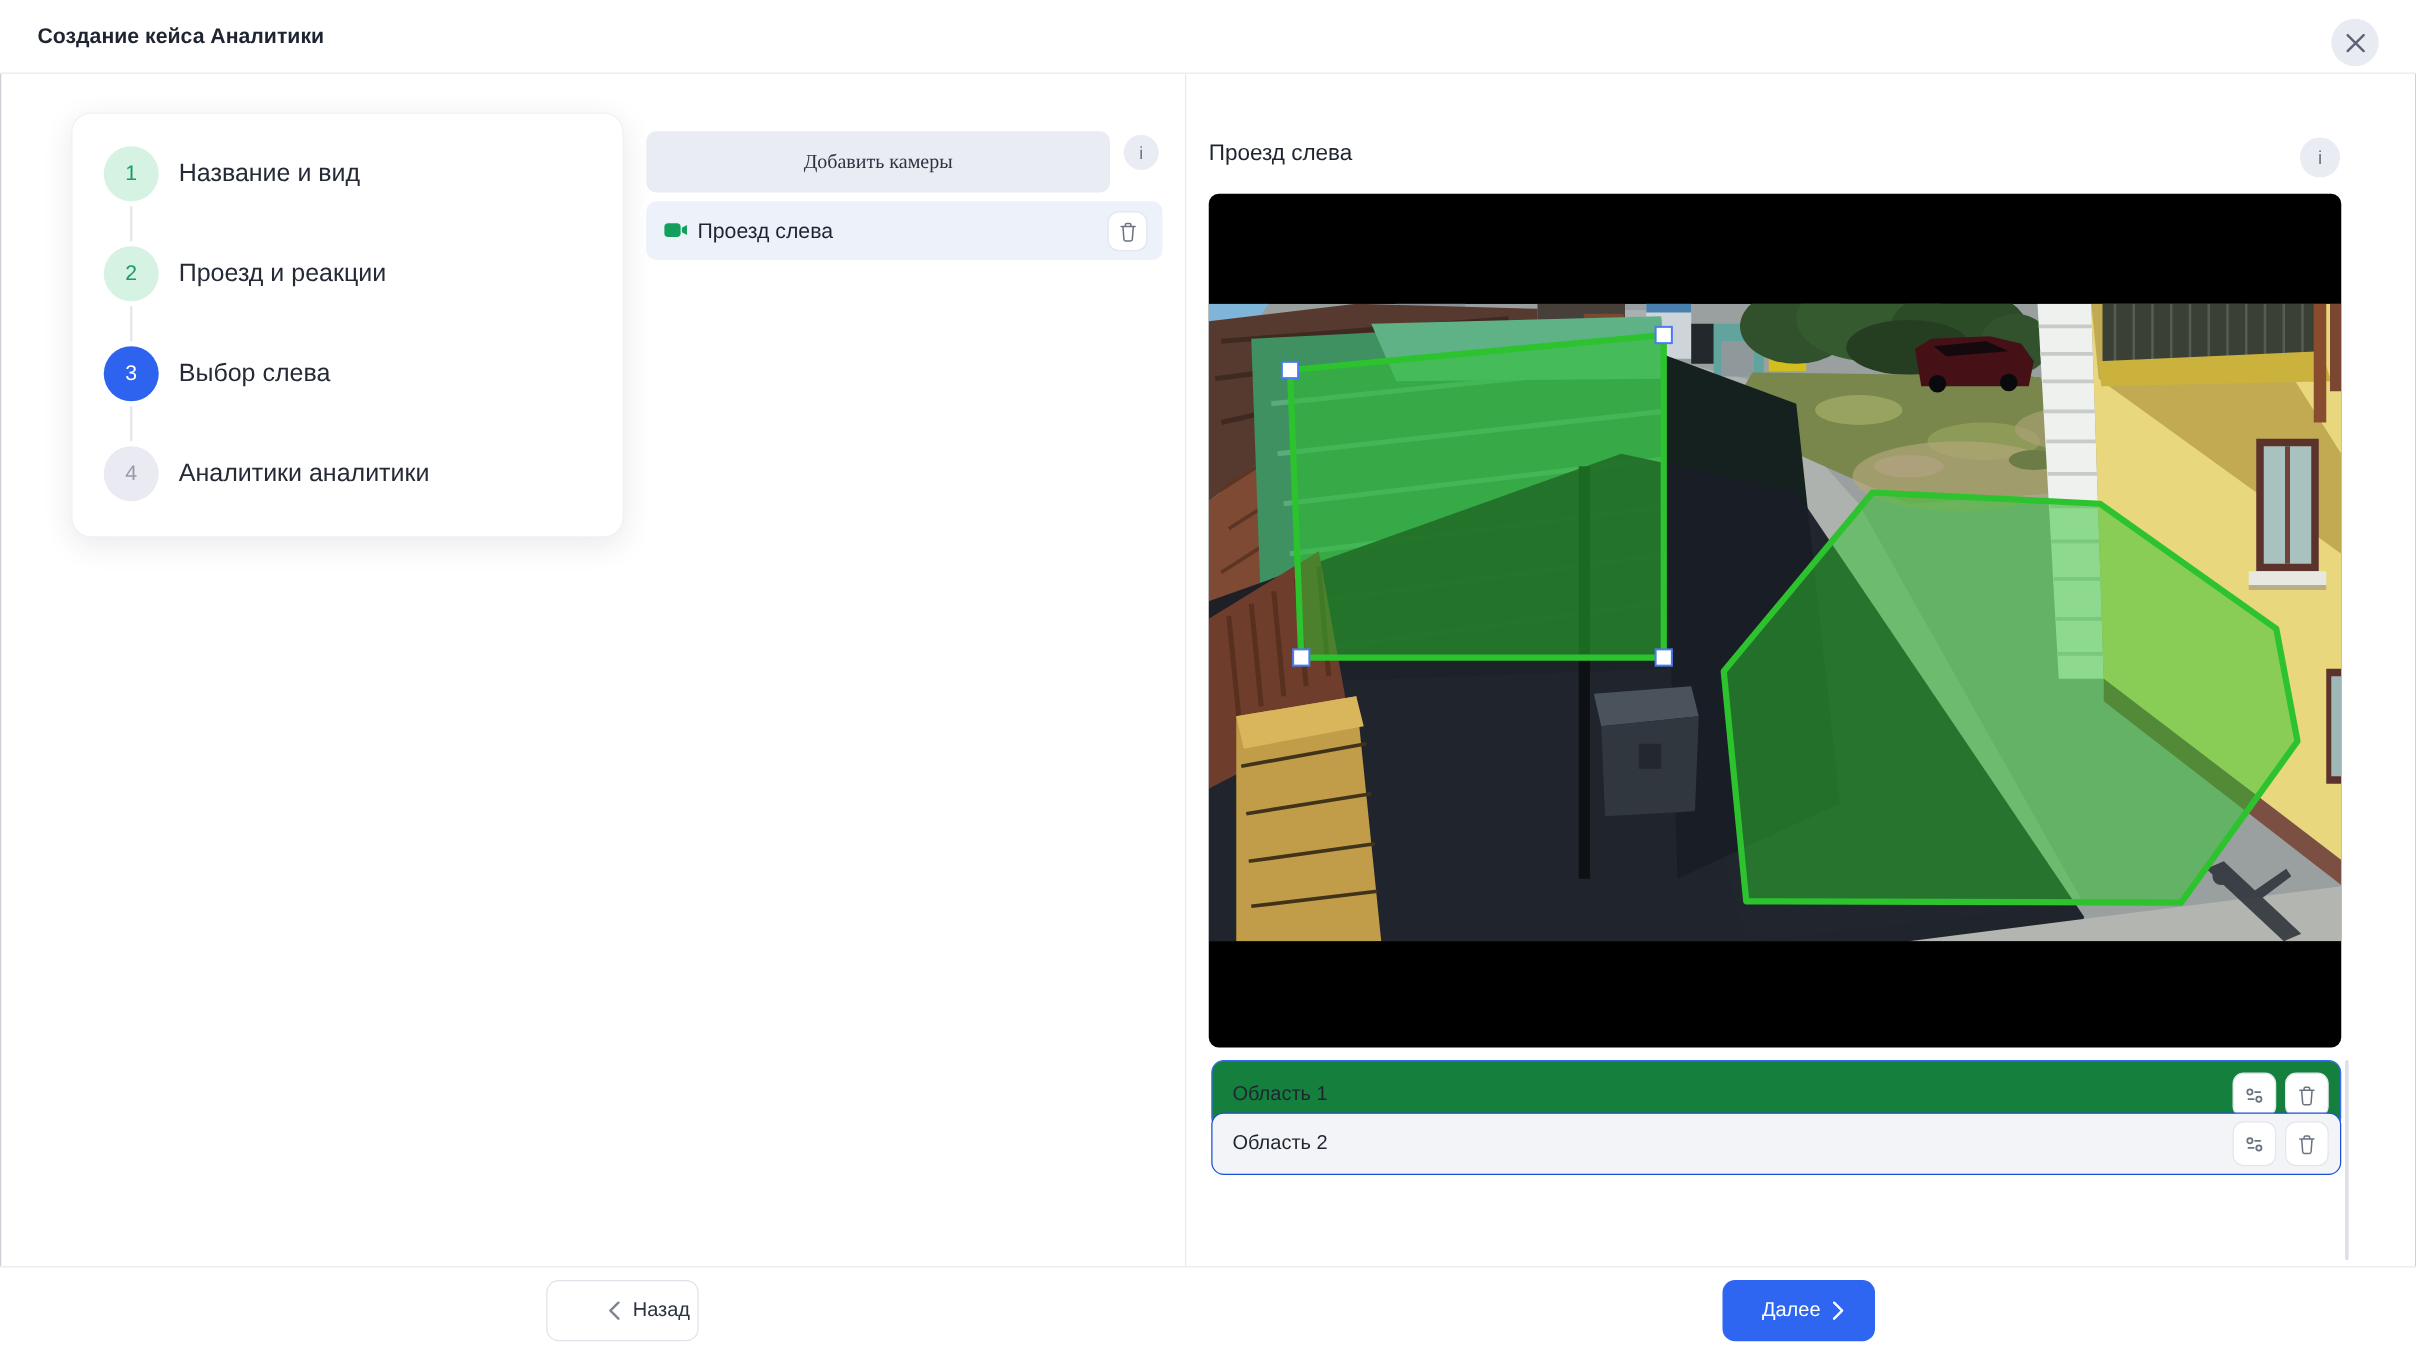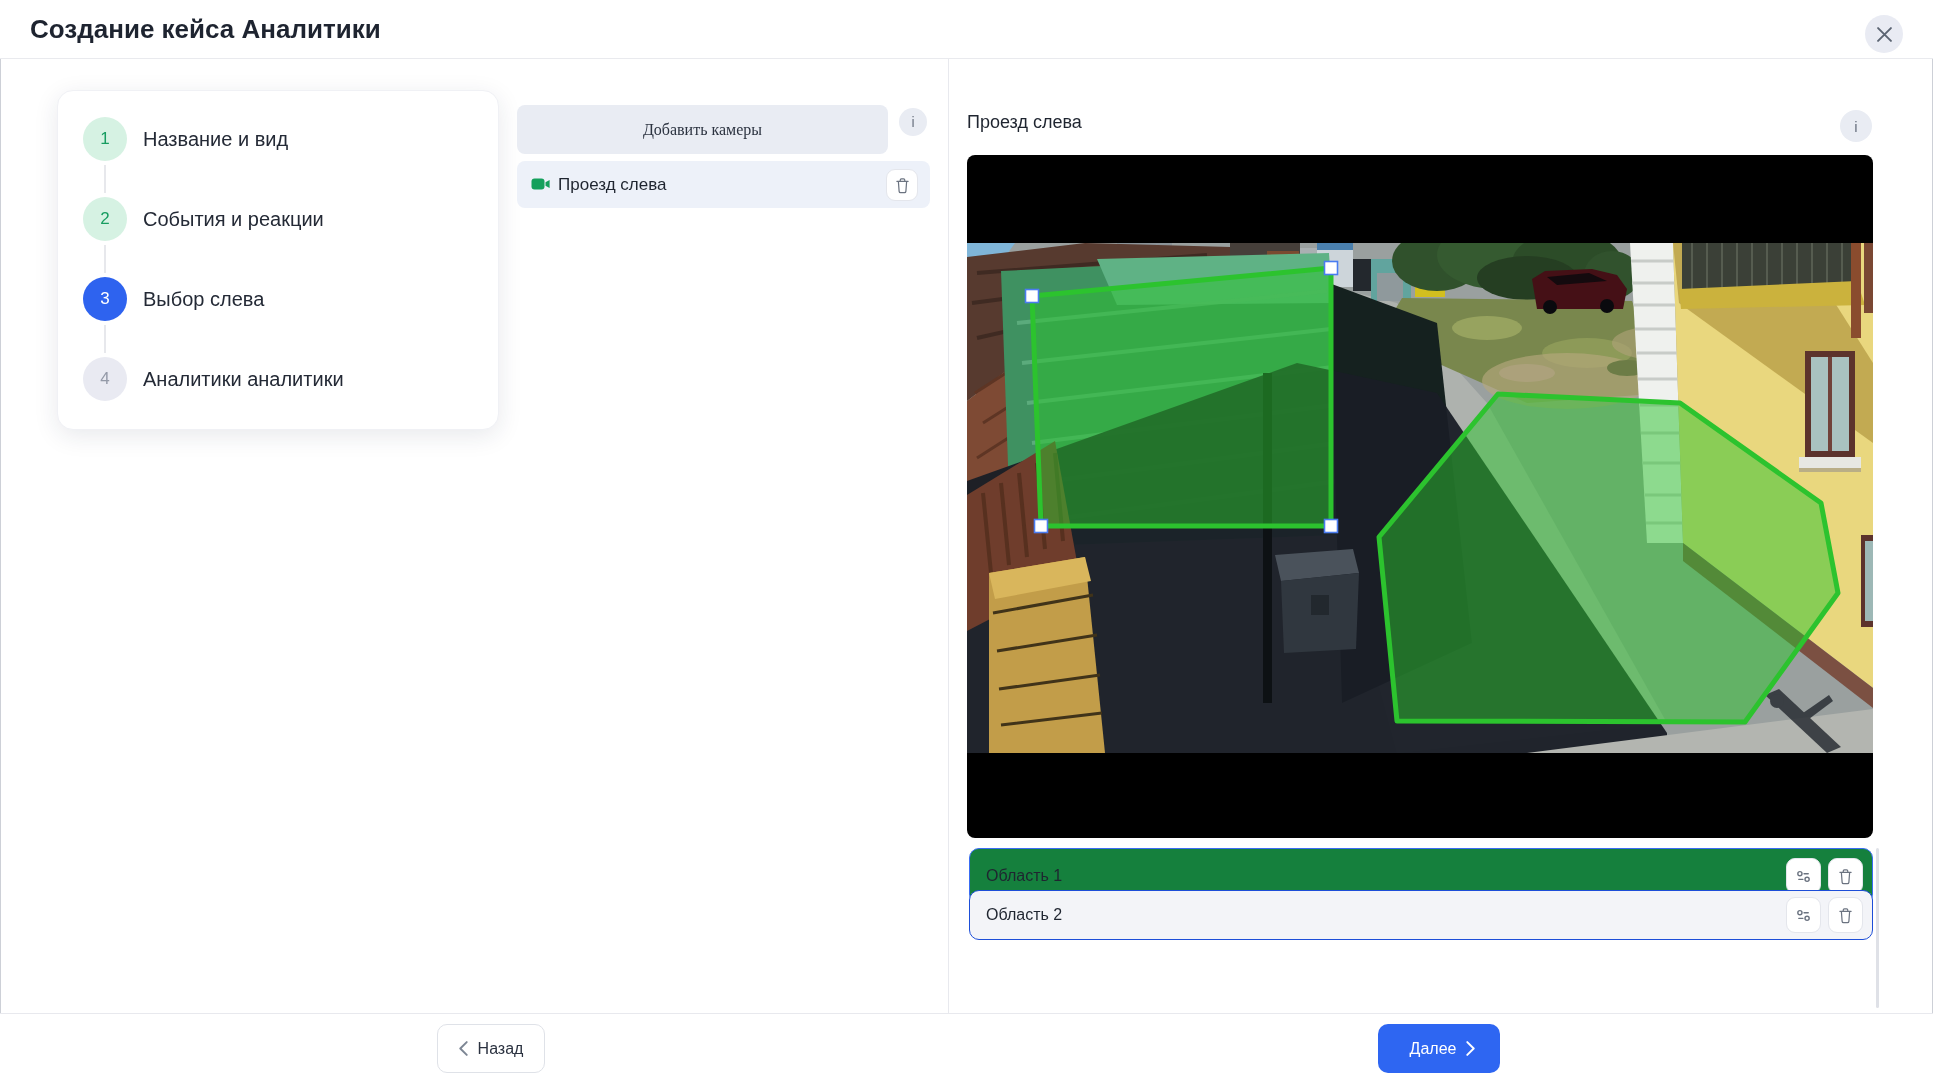--- a/index.html
+++ b/index.html
@@ -3,21 +3,21 @@
 <meta charset="utf-8">
 <style>
   html,body{margin:0;padding:0;}
   body{
     width:1933px;height:1085px;position:relative;background:#ffffff;
     font-family:"Liberation Sans", sans-serif;color:#202634;overflow:hidden;
     box-shadow:inset 0 0 0 1px #cdd0d7;
   }
   
   .header{position:absolute;left:0;top:0;width:1933px;height:58px;background:#fff;border-bottom:1px solid #e9eaee;}
-  .header-title{position:absolute;left:30px;top:0;line-height:58px;font-size:26px;font-weight:600;color:#1e2430;text-align:center;}
+  .header-title{position:absolute;left:30px;top:0;line-height:58px;font-size:17px;font-weight:600;color:#1e2430;text-align:center;}
   .close-btn{position:absolute;right:30px;top:15px;width:38px;height:38px;border-radius:50%;background:#e9ebf3;display:flex;align-items:center;justify-content:center;cursor:pointer;}
   
   .wizard-card{position:absolute;left:57px;top:90px;width:440px;height:338px;background:#fff;border:1px solid #f0f1f5;border-radius:16px;box-shadow:0 6px 24px rgba(25,35,65,.10);}
   .step{position:absolute;left:0;width:440px;height:44px;}
   .step-circle{position:absolute;left:25px;top:0;width:44px;height:44px;border-radius:50%;display:flex;align-items:center;justify-content:center;font-size:17px;font-weight:500;}
   .step-done .step-circle{background:#d6f2e3;color:#189d61;}
   .step-active .step-circle{background:#2e63ef;color:#ffffff;}
   .step-todo .step-circle{background:#e9eaf2;color:#949aa8;}
   .step-label{position:absolute;left:85px;top:0;height:44px;display:flex;align-items:center;font-size:20px;color:#242a36;}
   .step-connector{position:absolute;left:46px;width:2px;height:28px;background:#e7e8ec;}
@@ -39,21 +39,21 @@
   .scroll-thumb{position:absolute;left:1876px;top:848px;width:3px;height:160px;background:#dfe1e7;border-radius:2px;}
   
   .region-row{position:absolute;left:969px;width:904px;border-radius:10px;box-sizing:border-box;}
   .region-row-1{top:848px;height:56px;background:#15803d;border:1.5px solid #3a6cf3;}
   .region-row-2{top:890px;height:50px;background:#f3f4f8;border:1px solid #1d4ed8;}
   .region-label{position:absolute;left:16px;top:0;bottom:0;display:flex;align-items:center;font-size:16px;color:#1f2530;}
   .region-actions{position:absolute;right:9px;top:0;bottom:0;display:flex;align-items:center;gap:7px;}
   .region-actions .icon-btn{width:33px;height:34px;}
   
   .footer{position:absolute;left:0;top:1013px;width:1933px;height:72px;background:#fff;border-top:1px solid #e8e9ee;}
-  .back-btn{position:absolute;left:437px;top:10px;width:108px;height:49px;background:#fff;border:1px solid #dfe2e8;border-radius:10px;display:flex;align-items:center;justify-content:center;gap:10px;font-size:16px;color:#2b3240;font-family:inherit;cursor:pointer;}
+  .back-btn{position:absolute;left:437px;top:10px;width:122px;height:49px;background:#fff;border:1px solid #dfe2e8;border-radius:10px;display:flex;align-items:center;justify-content:flex-end;gap:10px;font-size:16px;color:#2b3240;font-family:inherit;cursor:pointer;}
   .next-btn{position:absolute;left:1378px;top:10px;width:122px;height:49px;background:#2e66f2;border:none;border-radius:10px;display:flex;align-items:center;justify-content:center;gap:10px;font-size:16px;color:#fff;font-family:inherit;cursor:pointer;padding-left:13px;}
 </style>
 </head>
 <body>
 
 <div class="header">
   <div class="header-title">Создание кейса Аналитики</div>
   <div class="close-btn">
     <svg width="15" height="15" viewBox="0 0 14 14">
         <path d="M1 1 L13 13 M13 1 L1 13" stroke="#5b6472" stroke-width="1.8" stroke-linecap="round" fill="none"></path>
@@ -62,21 +62,21 @@
 </div>
 
 <div class="wizard-card">
   <div class="step step-done" style="top:26px">
     <div class="step-circle">1</div>
     <div class="step-label">Название и вид</div>
   </div>
   <div class="step-connector" style="top:74px"></div>
   <div class="step step-done" style="top:106px">
     <div class="step-circle">2</div>
-    <div class="step-label">События и реакции</div>
+    <div class="step-label">Проезд и реакции</div>
   </div>
   <div class="step-connector" style="top:154px"></div>
   <div class="step step-active" style="top:186px">
     <div class="step-circle">3</div>
     <div class="step-label">Выбор слева</div>
   </div>
   <div class="step-connector" style="top:234px"></div>
   <div class="step step-todo" style="top:266px">
     <div class="step-circle">4</div>
     <div class="step-label">Аналитики аналитики</div>

